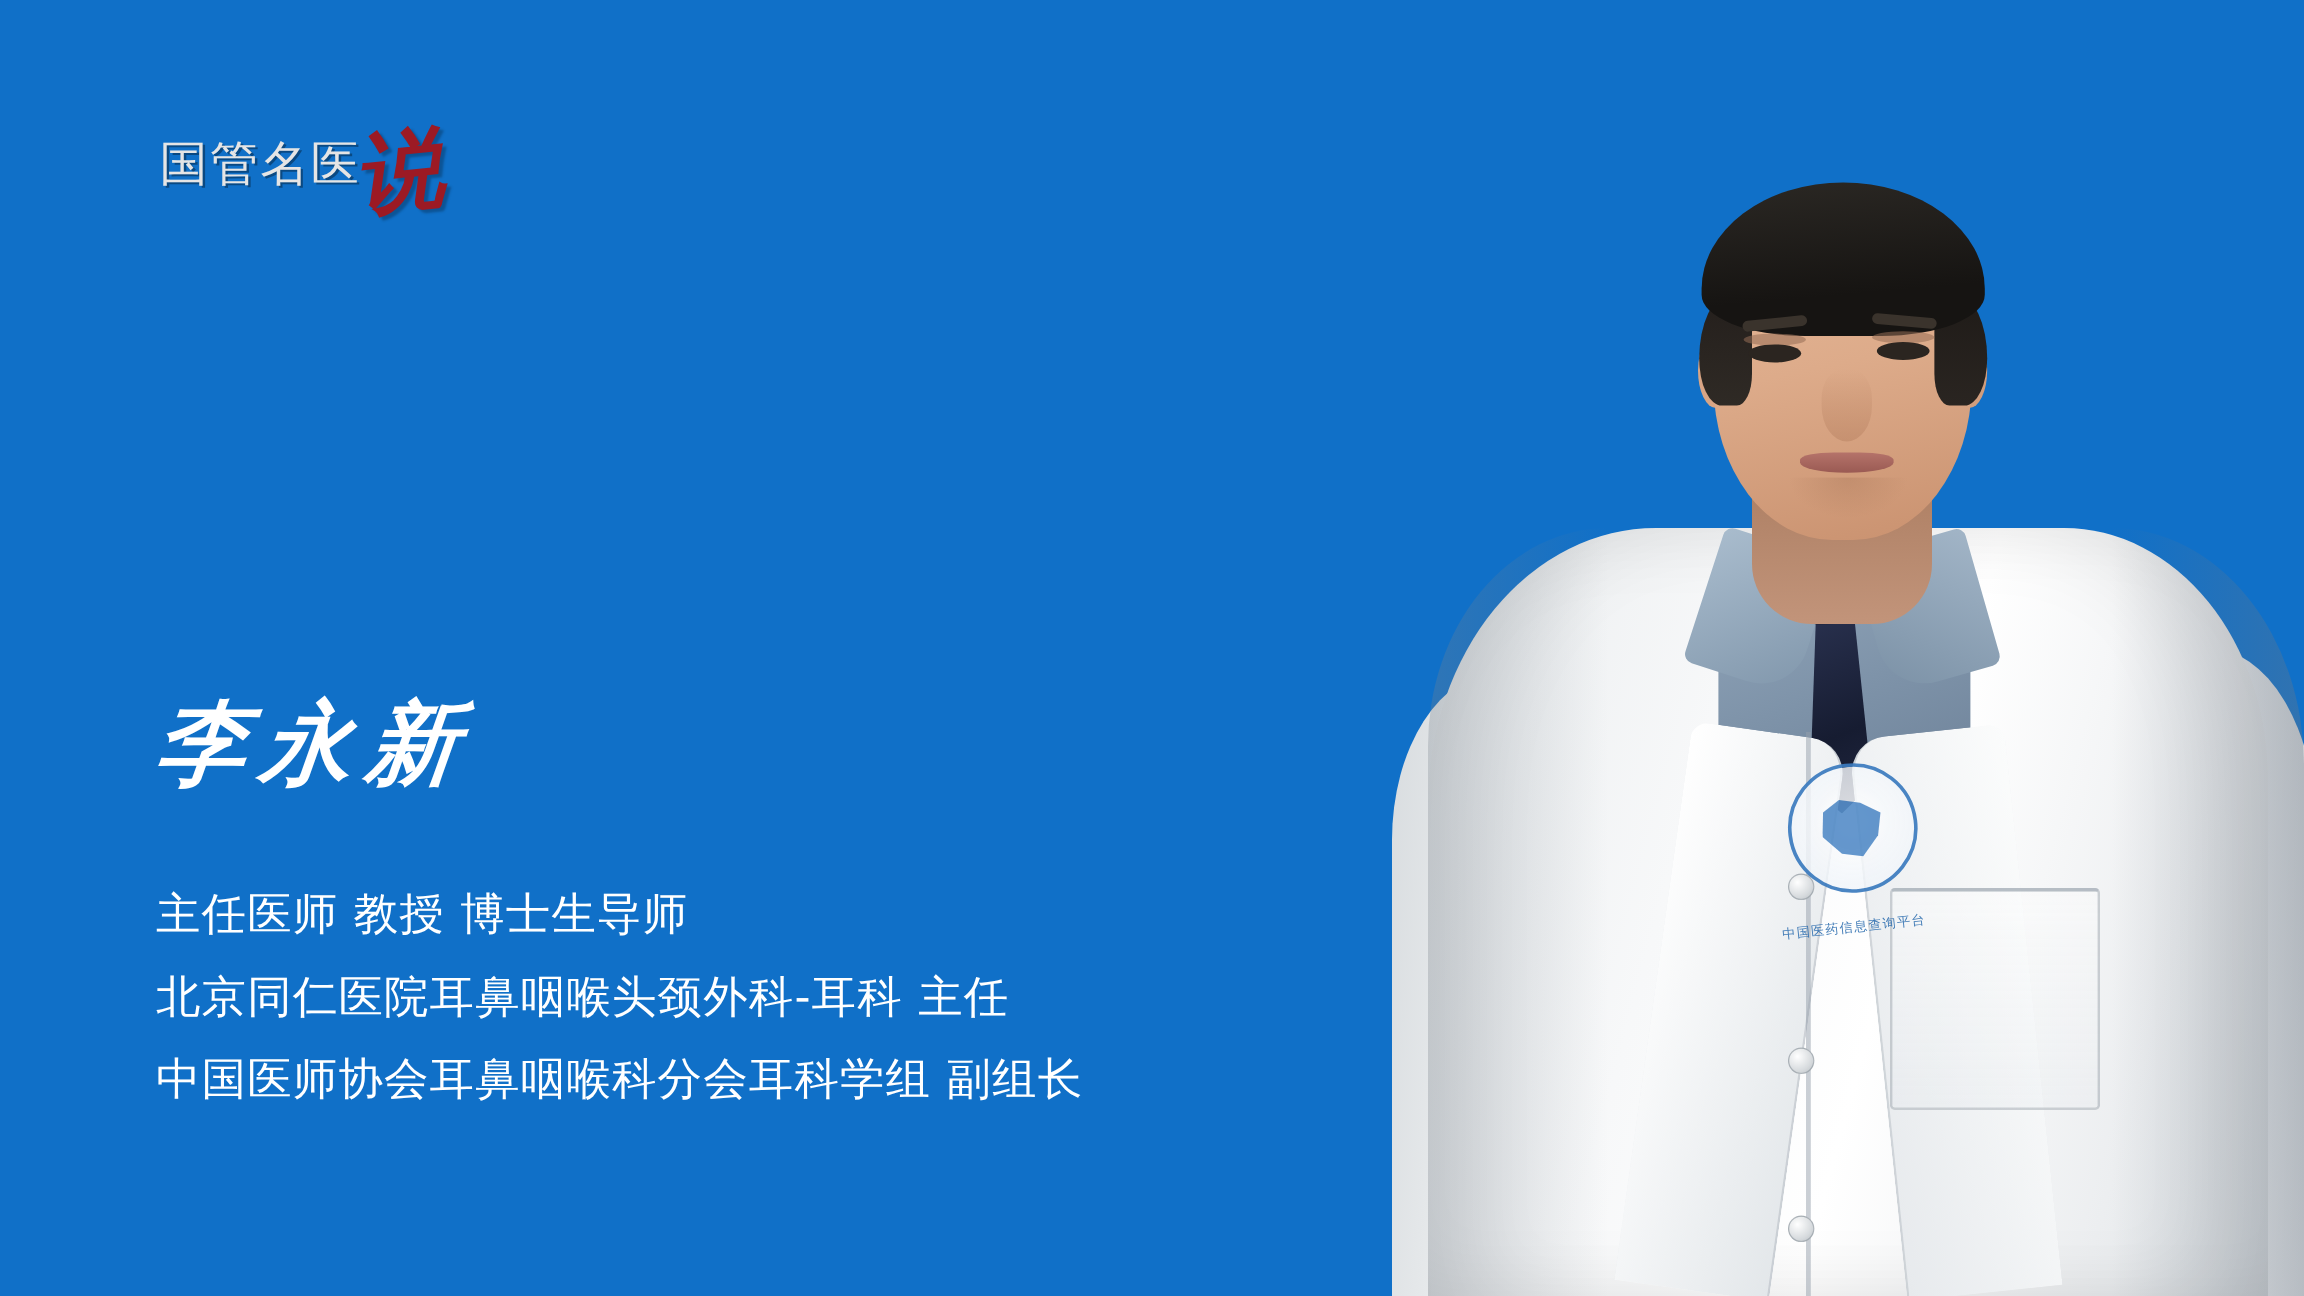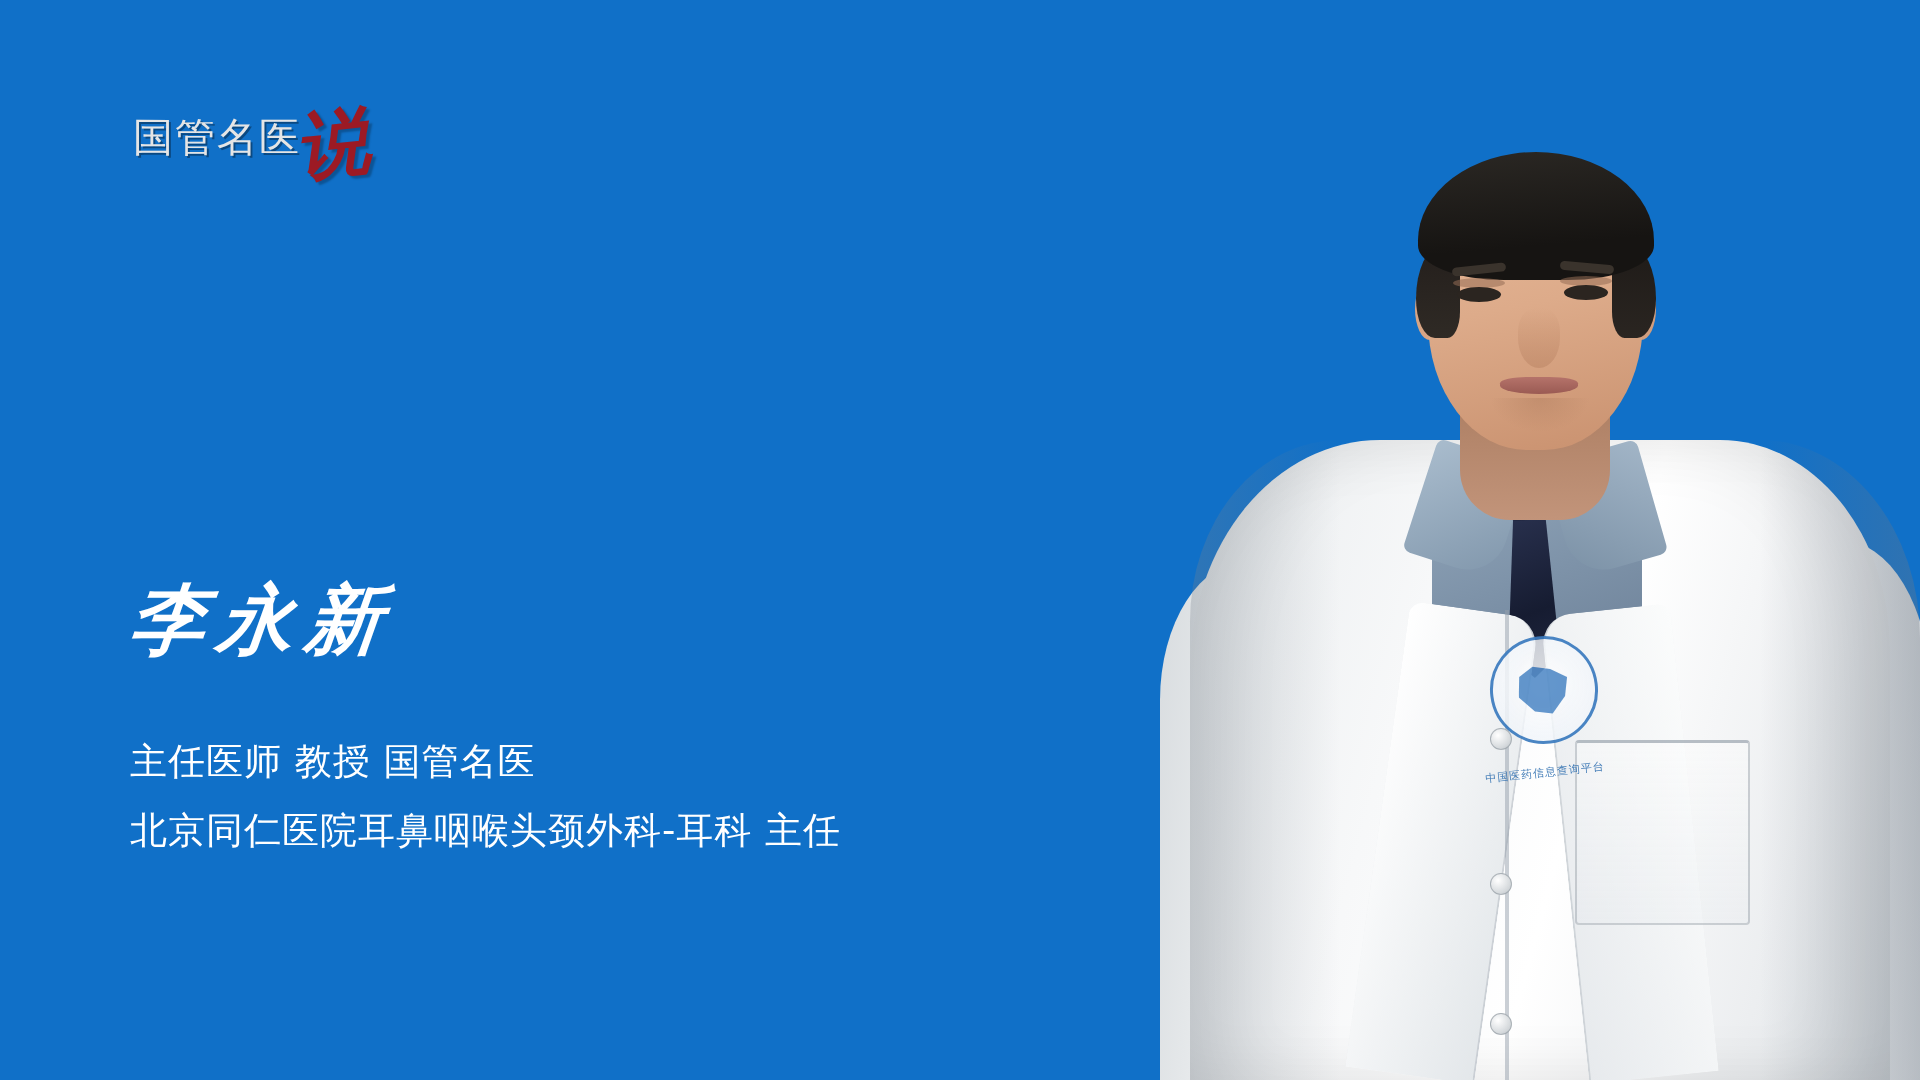--- a/index.html
+++ b/index.html
@@ -300,22 +300,23 @@
 
   <div class="brand">
     <span class="brand-main">国管名医</span>
     <span class="brand-accent">说</span>
   </div>
 
 
   <div class="signature">李永新</div>
 
   <div class="credentials">
-    <div class="credential-line">主任医师  教授  国管名医</div>
+    <div class="credential-line">主任医师  教授  博士生导师</div>
     <div class="credential-line">北京同仁医院耳鼻咽喉头颈外科-耳科  主任</div>
+    <div class="credential-line">中国医师协会耳鼻咽喉科分会耳科学组  副组长</div>
   </div>
 
   <div class="portrait">
     <div class="p-layer arm-l"></div>
     <div class="p-layer arm-r"></div>
     <div class="p-layer coat"></div>
     <div class="p-layer coat-shade-l"></div>
     <div class="p-layer coat-shade-r"></div>
 
     <div class="p-layer shirt"></div>

